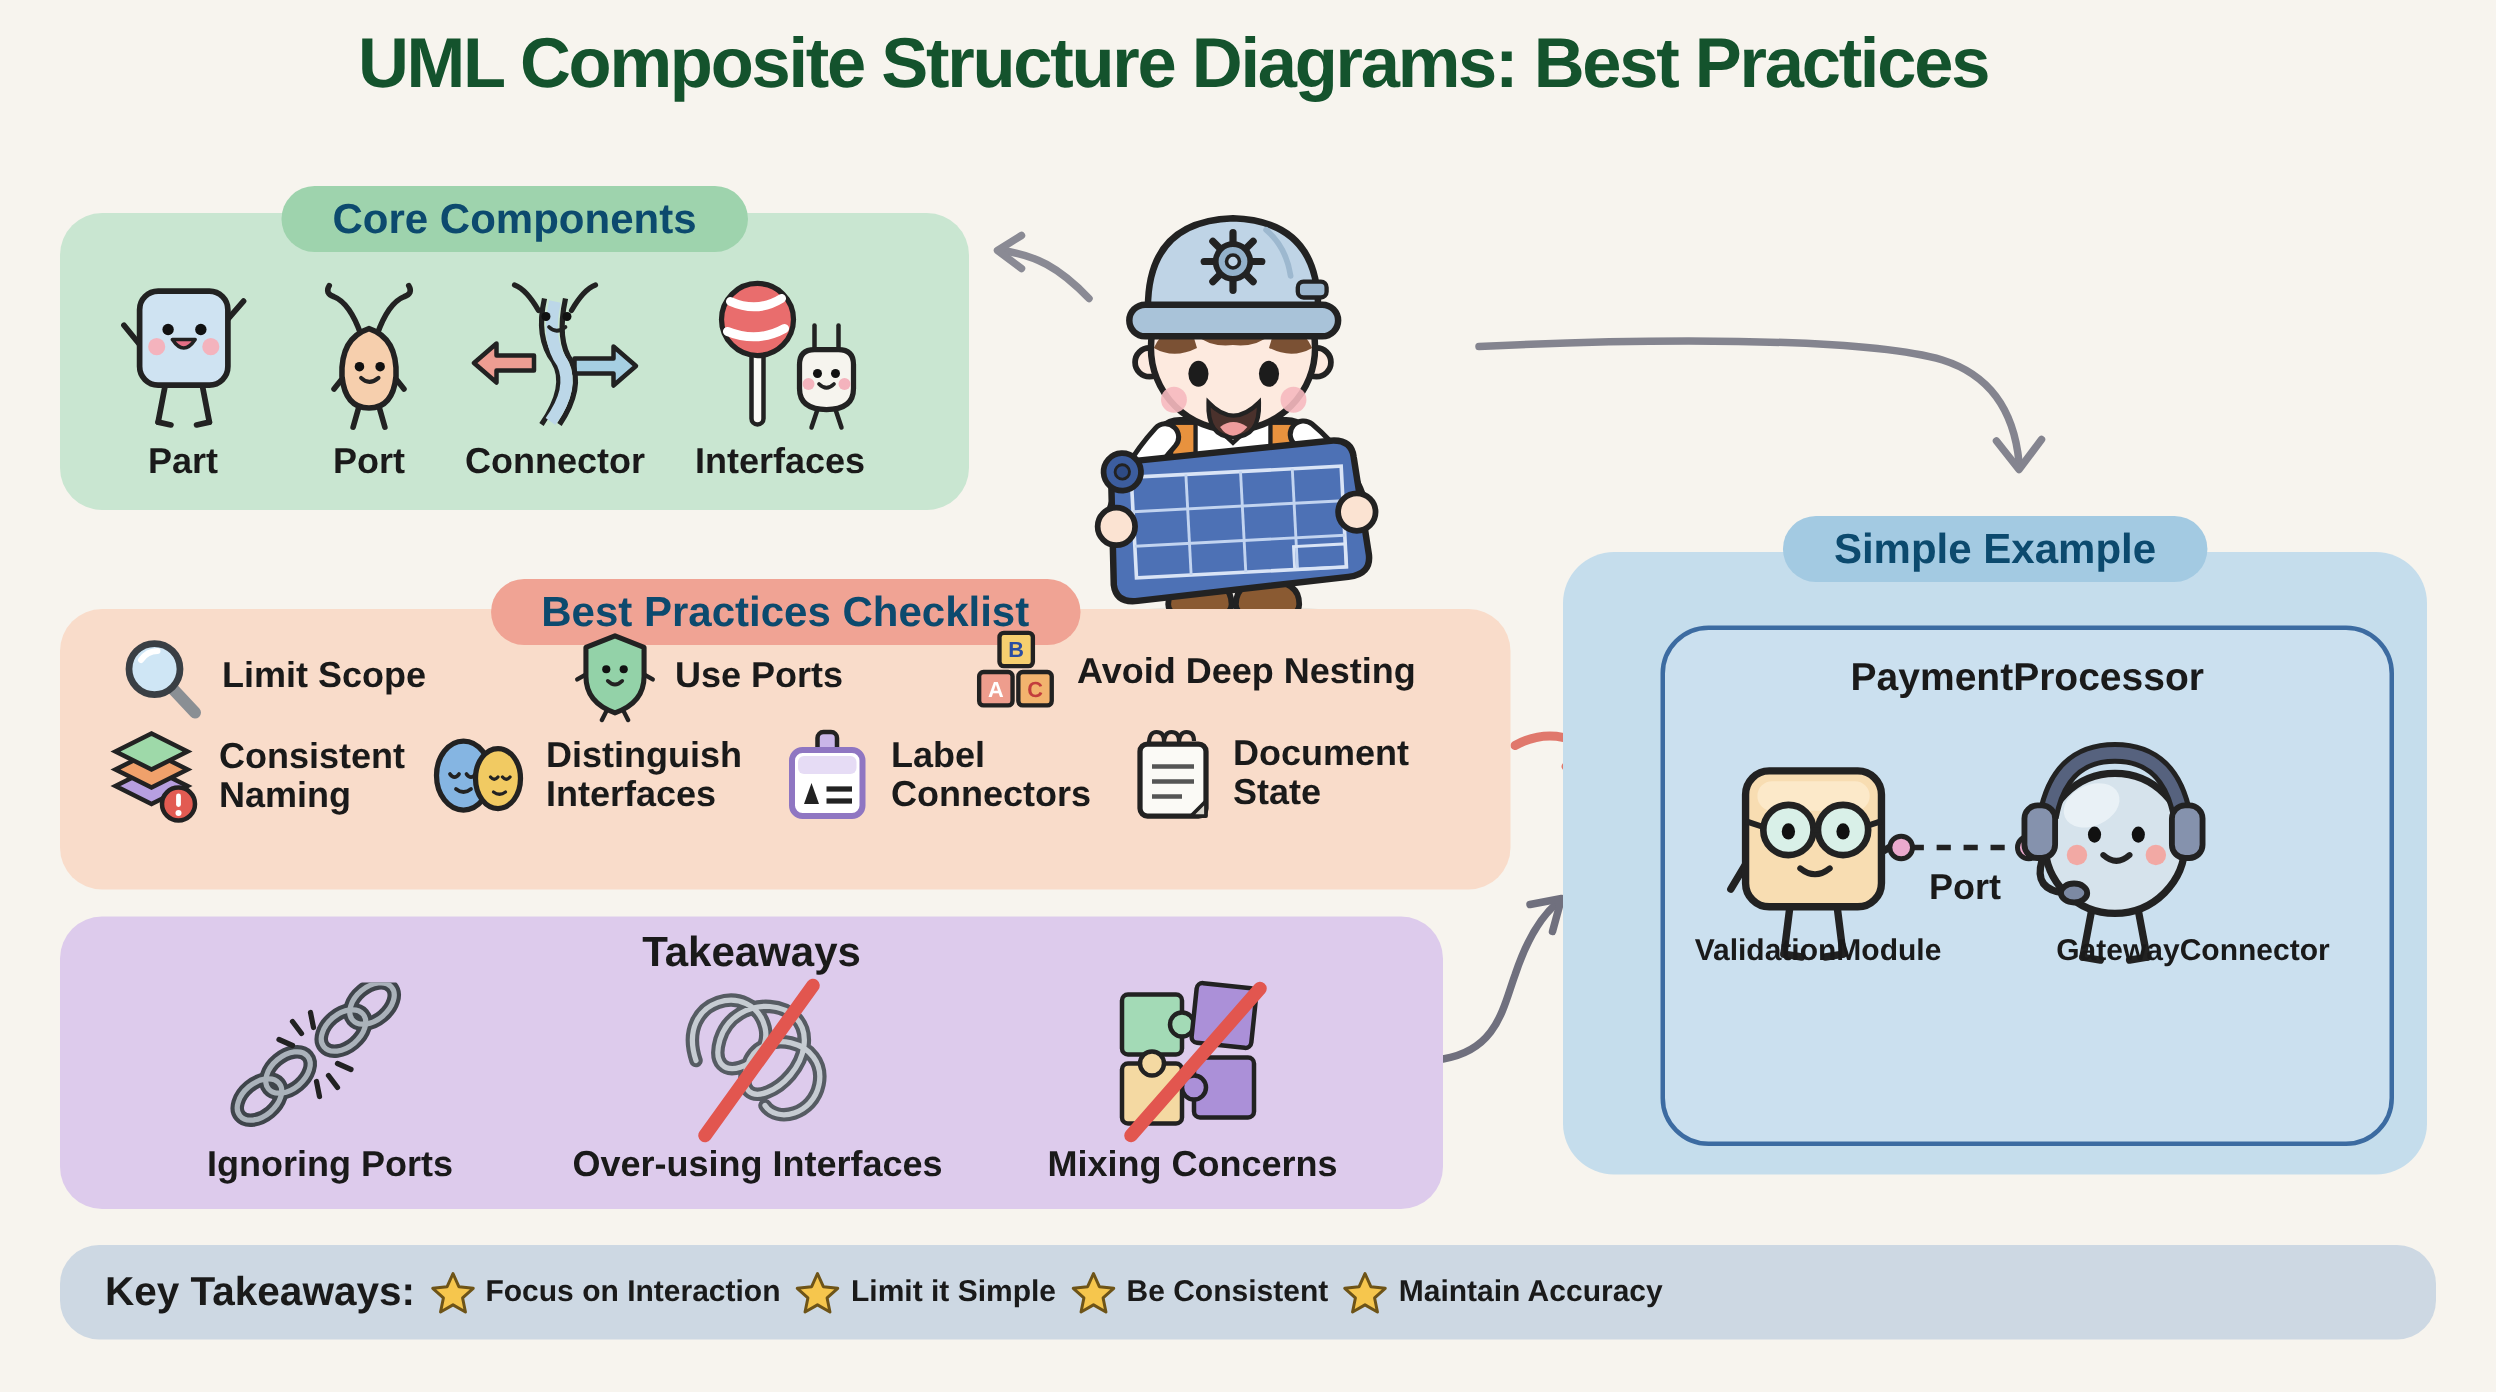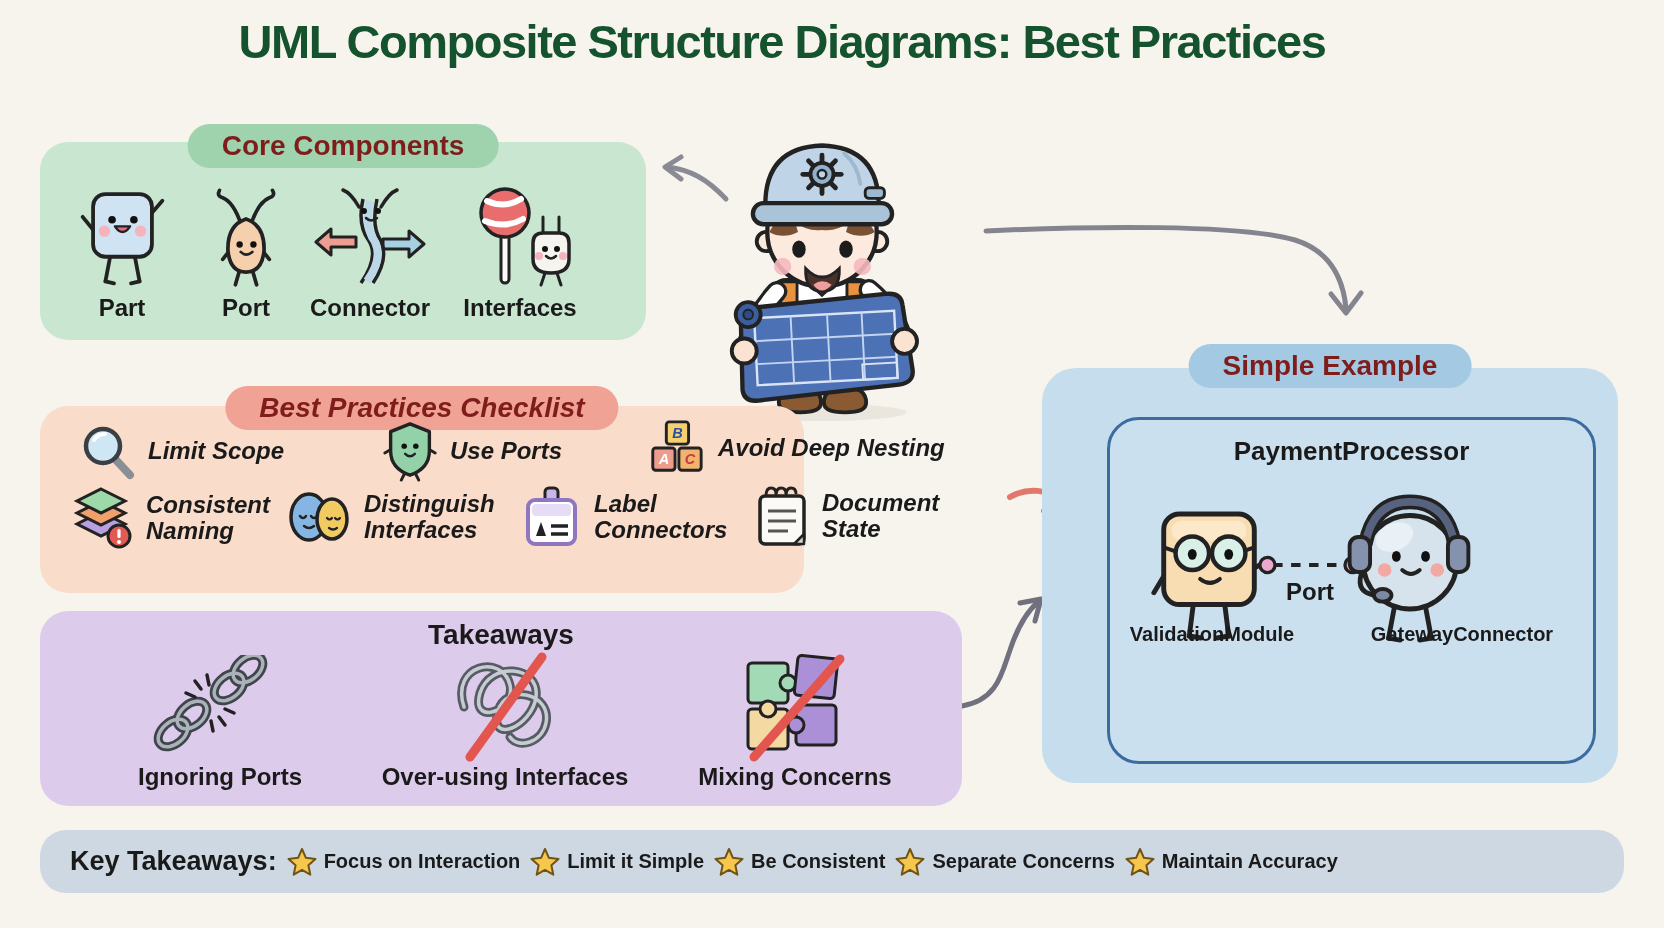--- a/index.html
+++ b/index.html
@@ -2,24 +2,24 @@
 <html><head>
 <meta charset="utf-8">
 <style>
   html,body{margin:0;padding:0;background:#f7f4ee;}
   .frame{position:relative;width:1664px;height:928px;background:#f7f4ee;overflow:hidden;
          font-family:"Liberation Sans","DejaVu Sans",sans-serif;color:#1a1a1a;}
   .title{position:absolute;top:14px;left:0;width:1564px;margin:0;text-align:center;
          font-size:47px;font-weight:bold;letter-spacing:-1.5px;color:#14532d;}
   .panel{position:absolute;border-radius:28px;}
   .pill{position:absolute;left:50%;transform:translateX(-50%);white-space:nowrap;
-        padding:6px 34px;border-radius:26px;font-weight:bold;font-size:28px;color:#7f1d1d;}
+        padding:6px 34px;border-radius:26px;font-weight:bold;font-size:28px;color:#0c4a6e;}
   .green-panel{left:40px;top:142px;width:606px;height:198px;background:#c9e6d1;}
   .green-pill{top:-18px;background:#9ed3ad;}
-  .salmon-panel{left:40px;top:406px;width:764px;height:187px;background:#f9dcca;font-style:italic;}
+  .salmon-panel{left:40px;top:406px;width:967px;height:187px;background:#f9dcca;}
   .salmon-pill{top:-20px;background:#f0a394;}
   .purple-panel{left:40px;top:611px;width:922px;height:195px;background:#ddcbec;}
   .purple-header{position:absolute;top:8px;left:0;width:100%;text-align:center;
         font-weight:bold;font-size:28px;}
   .blue-panel{left:1042px;top:368px;width:576px;height:415px;background:#c5ddec;border-radius:34px;}
   .blue-pill{top:-24px;background:#a3cae2;}
   .inner-box{position:absolute;left:65px;top:49px;width:483px;height:341px;border:3.5px solid #3c6ba1;
         border-radius:32px;background:#cbe0ef;}
   .inner-title{position:absolute;top:16px;left:0;width:100%;text-align:center;font-weight:bold;font-size:26px;}
   .core-item{position:absolute;top:28px;height:152px;width:140px;display:flex;flex-direction:column;
@@ -432,23 +432,17 @@
     <span class="tk-item">
       <svg width="30" height="30" viewBox="0 0 30 30">
           <path d="M15 2 L18.9 10.8 28.5 11.9 21.4 18.3 23.3 27.7 15 22.9 6.7 27.7 8.6 18.3 1.5 11.9 11.1 10.8 Z" fill="#f6c64d" stroke="#6e5418" stroke-width="2" stroke-linejoin="round"></path>
         </svg>
       <span>Be Consistent</span>
     </span>
     <span class="tk-item">
       <svg width="30" height="30" viewBox="0 0 30 30">
           <path d="M15 2 L18.9 10.8 28.5 11.9 21.4 18.3 23.3 27.7 15 22.9 6.7 27.7 8.6 18.3 1.5 11.9 11.1 10.8 Z" fill="#f6c64d" stroke="#6e5418" stroke-width="2" stroke-linejoin="round"></path>
         </svg>
-      <span>Separate Concerns</span>
-    </span>
-    <span class="tk-item">
-      <svg width="30" height="30" viewBox="0 0 30 30">
-          <path d="M15 2 L18.9 10.8 28.5 11.9 21.4 18.3 23.3 27.7 15 22.9 6.7 27.7 8.6 18.3 1.5 11.9 11.1 10.8 Z" fill="#f6c64d" stroke="#6e5418" stroke-width="2" stroke-linejoin="round"></path>
-        </svg>
       <span>Maintain Accuracy</span>
     </span>
   </section>
 
 </div>
 
 </body></html>

